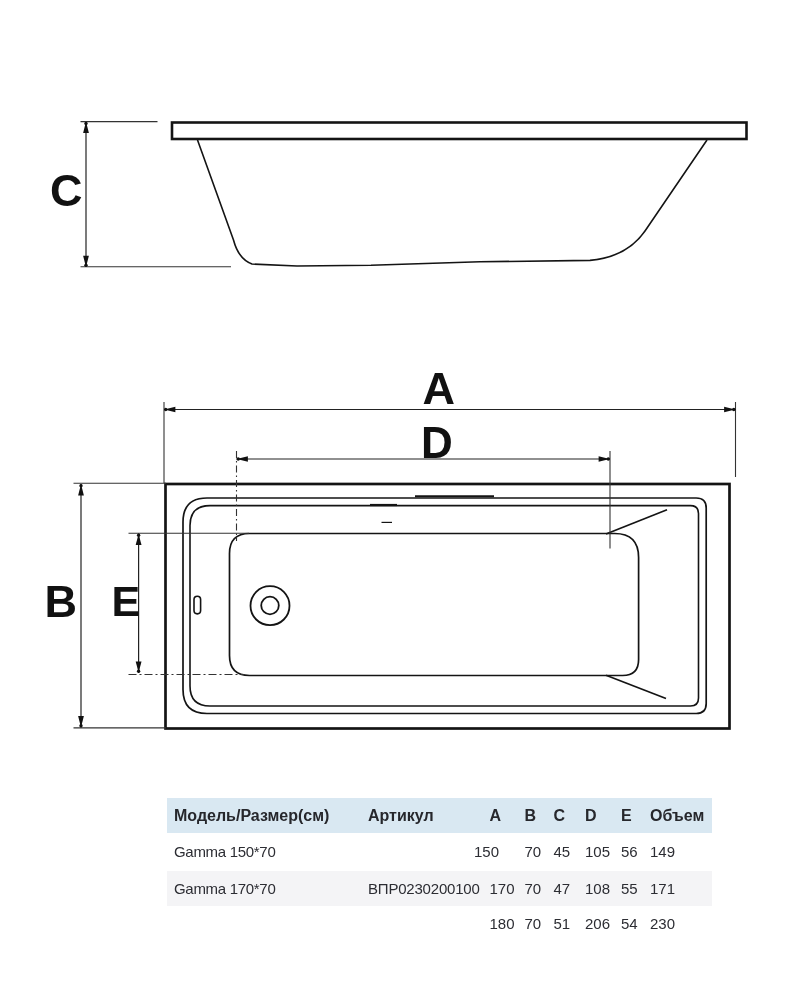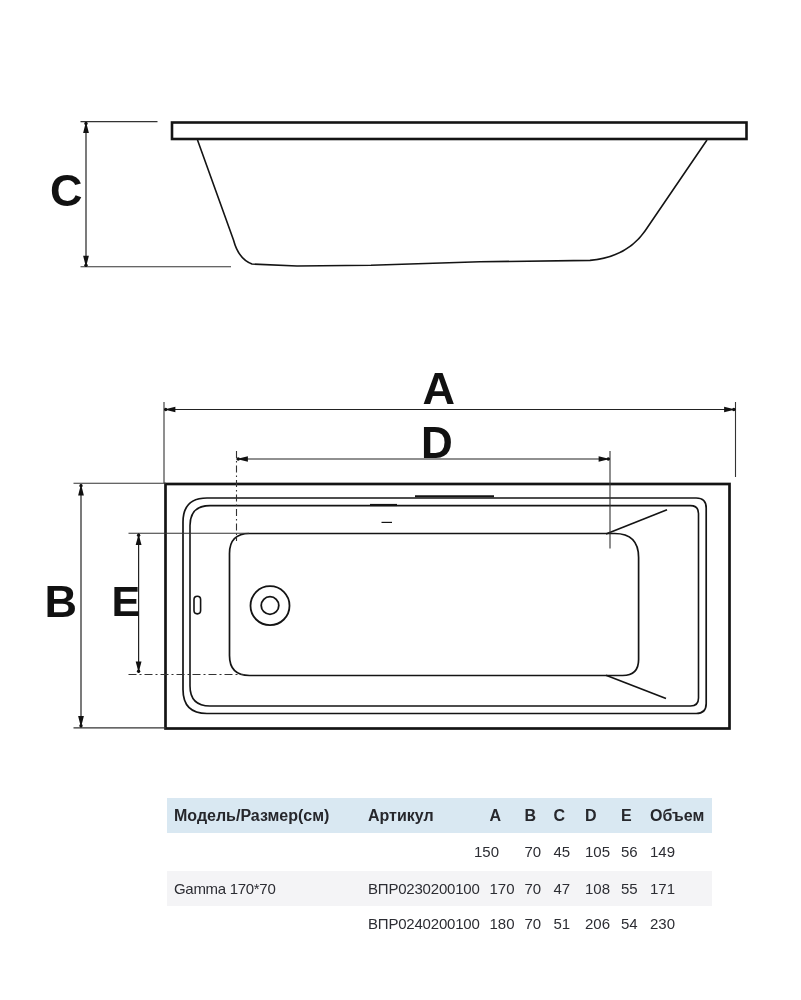--- a/index.html
+++ b/index.html
@@ -84,33 +84,33 @@
 <div class="abs" style="left:166.5px;top:797.5px;width:545.5px;height:35.5px;background:#d9e8f2"></div>
 <div class="abs" style="left:166.5px;top:870.5px;width:545.5px;height:35px;background:#f4f4f6"></div>
 <div class="abs hdr" style="left:174px">Модель/Размер(см)</div>
 <div class="abs hdr" style="left:368px">Артикул</div>
 <div class="abs hdr" style="left:489.5px">А</div>
 <div class="abs hdr" style="left:524.5px">В</div>
 <div class="abs hdr" style="left:553.5px">С</div>
 <div class="abs hdr" style="left:585px">D</div>
 <div class="abs hdr" style="left:621px">Е</div>
 <div class="abs hdr" style="left:650px">Объем</div>
+<div class="abs c1" style="left:174px;top:834px;letter-spacing:-0.3px">Gamma 150*70</div>
 <div class="abs c1" style="left:474px;top:834px">150</div>
 <div class="abs c1" style="left:524.5px;top:834px">70</div>
 <div class="abs c1" style="left:553.5px;top:834px">45</div>
 <div class="abs c1" style="left:585px;top:834px">105</div>
 <div class="abs c1" style="left:621px;top:834px">56</div>
 <div class="abs c1" style="left:650px;top:834px">149</div>
 <div class="abs c1" style="left:174px;top:871px;letter-spacing:-0.3px">Gamma 170*70</div>
 <div class="abs c1" style="left:368px;top:871px;letter-spacing:-0.2px">ВПР0230200100</div>
 <div class="abs c1" style="left:489.5px;top:871px">170</div>
 <div class="abs c1" style="left:524.5px;top:871px">70</div>
 <div class="abs c1" style="left:553.5px;top:871px">47</div>
 <div class="abs c1" style="left:585px;top:871px">108</div>
 <div class="abs c1" style="left:621px;top:871px">55</div>
 <div class="abs c1" style="left:650px;top:871px">171</div>
-<div class="abs c1" style="left:368px;top:906px;letter-spacing:-0.2px">ВПР0240200100</div>
 <div class="abs c1" style="left:489.5px;top:906px">180</div>
 <div class="abs c1" style="left:524.5px;top:906px">70</div>
 <div class="abs c1" style="left:553.5px;top:906px">51</div>
 <div class="abs c1" style="left:585px;top:906px">206</div>
 <div class="abs c1" style="left:621px;top:906px">54</div>
 <div class="abs c1" style="left:650px;top:906px">230</div>
 </div>
 </body></html>

